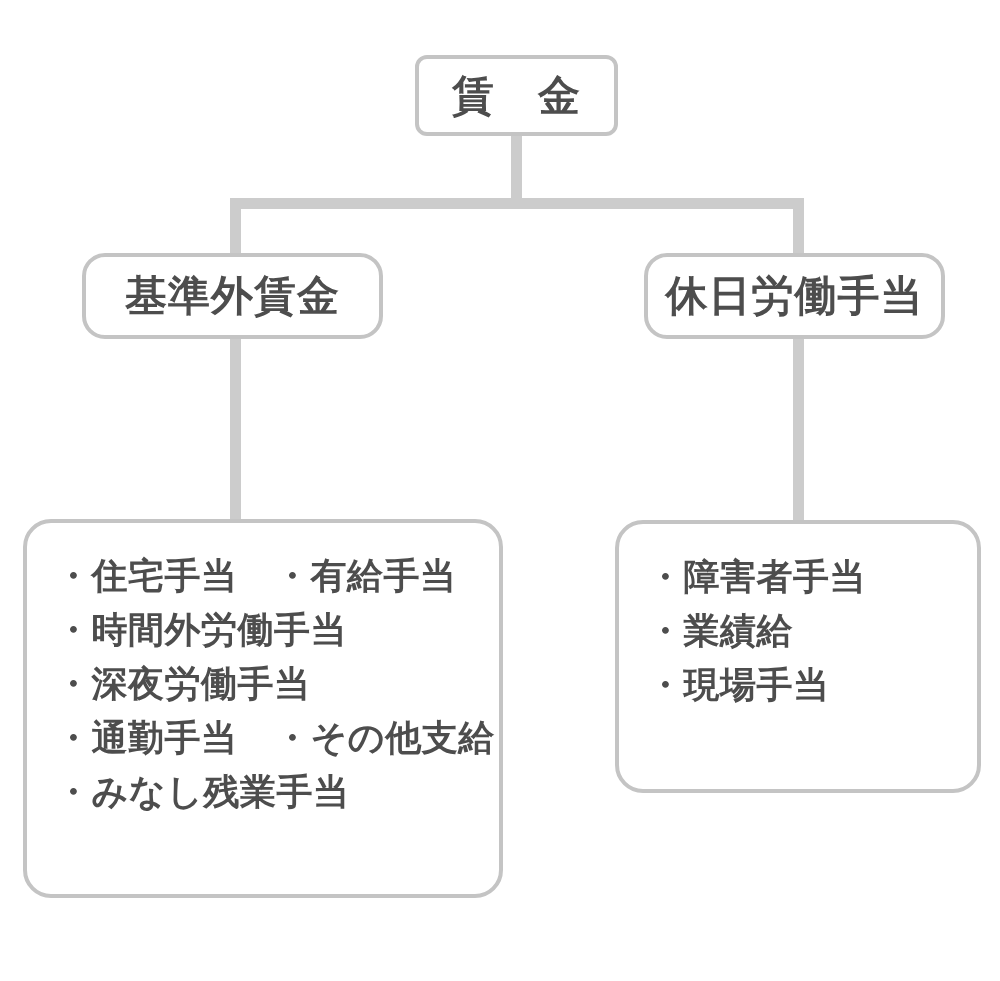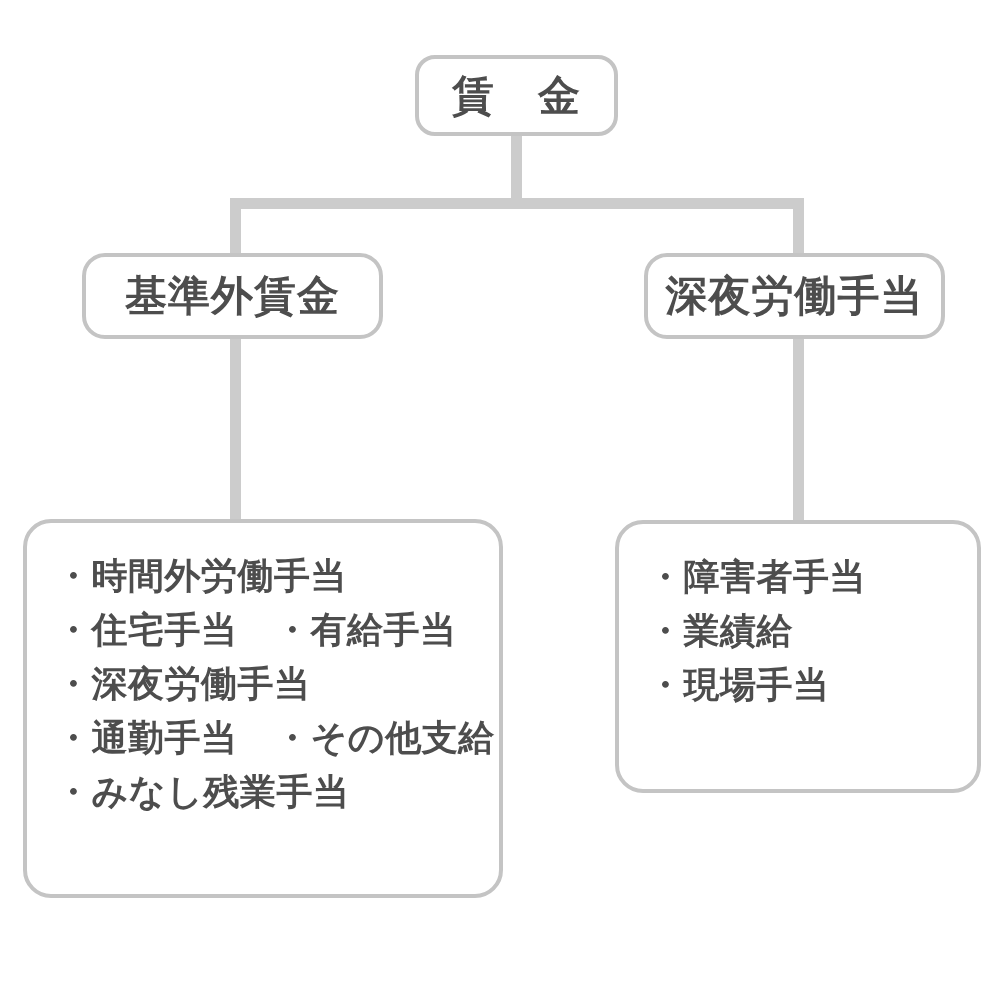--- a/index.html
+++ b/index.html
@@ -39,21 +39,21 @@
   }
   .node-label {
     display: flex;
     align-items: center;
     justify-content: center;
     font-size: 42px;
     letter-spacing: 1px;
   }
   .node-root {
     left: 415px; top: 55px; width: 203px; height: 81px;
-    border-radius: 20px;
+    border-radius: 12px;
   }
   .node-mid { width: 301px; height: 86px; border-radius: 23px; align-items: center; }
   .node-mid-left  { left: 82px;  top: 253px; }
   .node-mid-right { left: 644px; top: 253px; }
   .node-list {
     border-radius: 28px;
     font-size: 36px;
     line-height: 54px;
     padding: 26px 14px 14px 28px;
     letter-spacing: 0.5px;
@@ -75,26 +75,26 @@
   <div class="conn conn-right-lower"></div>
 
   <div class="node node-root node-label">
     <span>賃　金</span>
   </div>
 
   <div class="node node-mid node-mid-left node-label">
     <span>基準外賃金</span>
   </div>
   <div class="node node-mid node-mid-right node-label">
-    <span>深夜労働手当</span>
+    <span>休日労働手当</span>
   </div>
 
   <div class="node node-list node-list-left">
+    <div class="list-item">・住宅手当　・有給手当</div>
     <div class="list-item">・時間外労働手当</div>
-    <div class="list-item">・住宅手当　・有給手当</div>
     <div class="list-item">・深夜労働手当</div>
     <div class="list-item">・通勤手当　・その他支給</div>
     <div class="list-item">・みなし残業手当</div>
   </div>
 
   <div class="node node-list node-list-right">
     <div class="list-item">・障害者手当</div>
     <div class="list-item">・業績給</div>
     <div class="list-item">・現場手当</div>
   </div>

